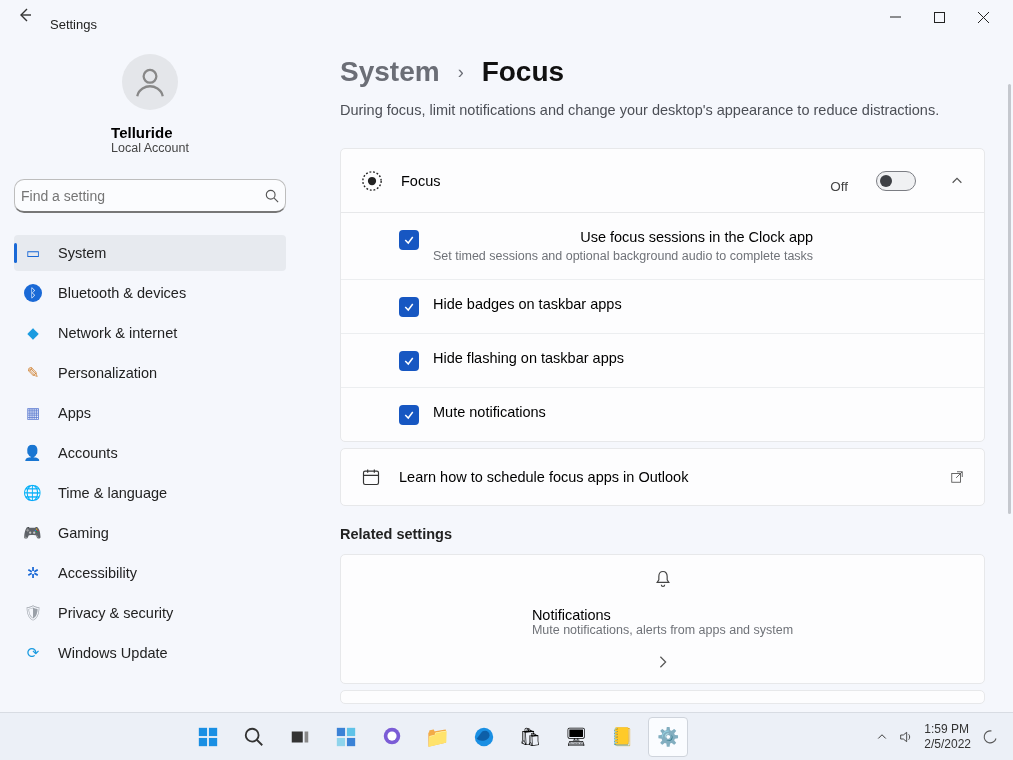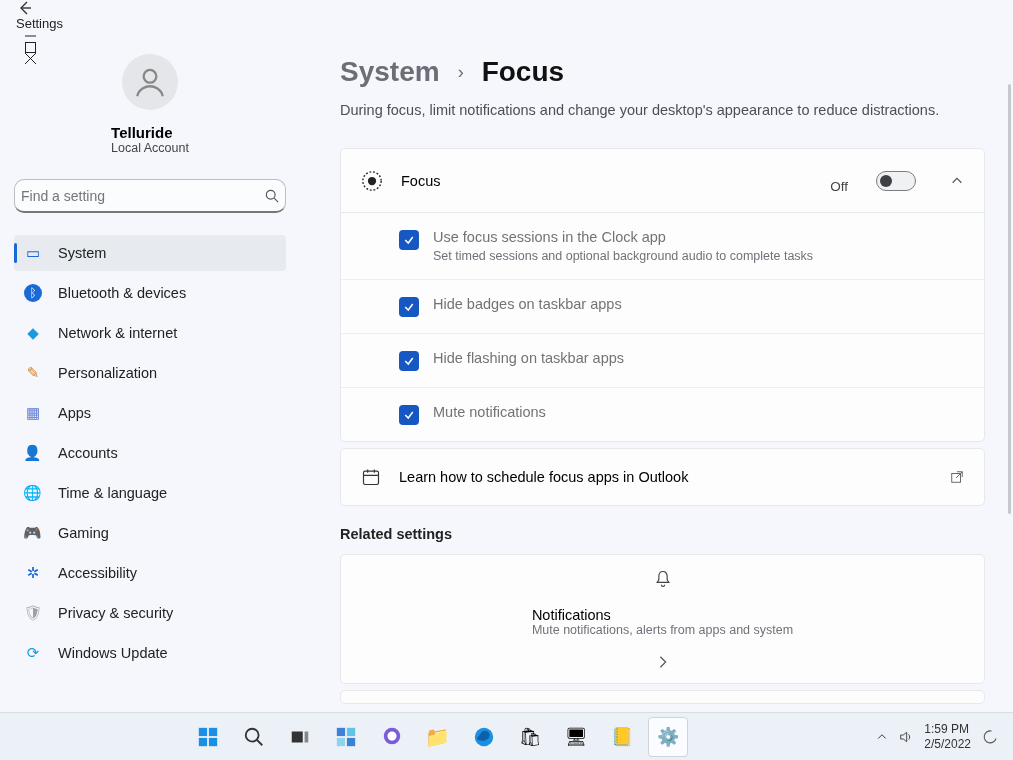--- a/index.html
+++ b/index.html
@@ -1,18 +1,18 @@
 <!DOCTYPE html>
 <html><head>
 <meta charset="utf-8">
 <style>
 * { box-sizing: border-box; margin: 0; padding: 0; font-family: "Segoe UI", Arial, sans-serif; }
 body { width: 1013px; height: 760px; background: #f5f7fc; overflow: hidden; position: relative; }
 
-.titlebar { height: 40px; display: flex; align-items: flex-start; padding: 0 8px; flex-direction: column; }
+.titlebar { height: 40px; display: flex; align-items: flex-end; padding: 8px 8px; }
 .back-btn { width: 34px; height: 34px; display: flex; align-items: center; justify-content: center; color: #444; }
 .app-title { margin-left: 8px; font-size: 13px; color: #222; }
 .titlebar-spacer { flex: 1; }
 .win-btn { width: 44px; height: 30px; display: flex; align-items: center; justify-content: center; color: #222; }
 
 .content { display: flex; height: calc(100% - 40px - 48px); }
 
 .sidebar { width: 300px; padding: 0 14px 14px 14px; display: flex; flex-direction: column; }
 .account { display: flex; align-items: center; padding: 14px 4px 24px 4px; gap: 14px; flex-direction: column; }
 .avatar { width: 56px; height: 56px; border-radius: 50%; background: #e4e6ea; display: flex; align-items: center; justify-content: center; color: #777; }
@@ -41,21 +41,21 @@
 .card-header .title { font-size: 14.5px; flex: 1; }
 .toggle-label { font-size: 13.5px; color: #444; margin-right: 10px; margin-top: 12px; }
 .toggle { width: 40px; height: 20px; border-radius: 10px; border: 1px solid #7b7d83; background: #f0f1f3; position: relative; }
 .toggle .knob { width: 12px; height: 12px; border-radius: 50%; background: #3e4045; position: absolute; left: 3px; top: 3px; }
 .chev { margin-left: 16px; color: #555; }
 
 .sub-list { border-top: 1px solid #e7e8ea; }
 .sub-item { display: flex; align-items: flex-start; gap: 14px; padding: 16px 20px 16px 58px; border-bottom: 1px solid #eceef0; }
 .sub-item:last-child { border-bottom: none; }
 .chk { width: 20px; height: 20px; border-radius: 4px; background: #1757c2; display: flex; align-items: center; justify-content: center; color: #fff; flex-shrink: 0; margin-top: 1px; }
-.sub-text { font-size: 14.5px; color: #737373; }
+.sub-text { font-size: 14.5px; color: #000000; text-align: right; }
 .sub-desc { font-size: 12.5px; color: #6f7278; margin-top: 4px; text-align: center; }
 
 .link-card { display: flex; align-items: center; padding: 18px 20px; gap: 18px; }
 .link-card .title { flex: 1; font-size: 14.5px; }
 .ext-icon { color: #555; }
 
 .section-heading { font-size: 14.5px; font-weight: 600; margin: 20px 0 12px 0; color: #222; }
 
 .rel-card { display: flex; align-items: center; padding: 14px 20px; gap: 18px; flex-direction: column; }
 .rel-title { font-size: 14.5px; }

